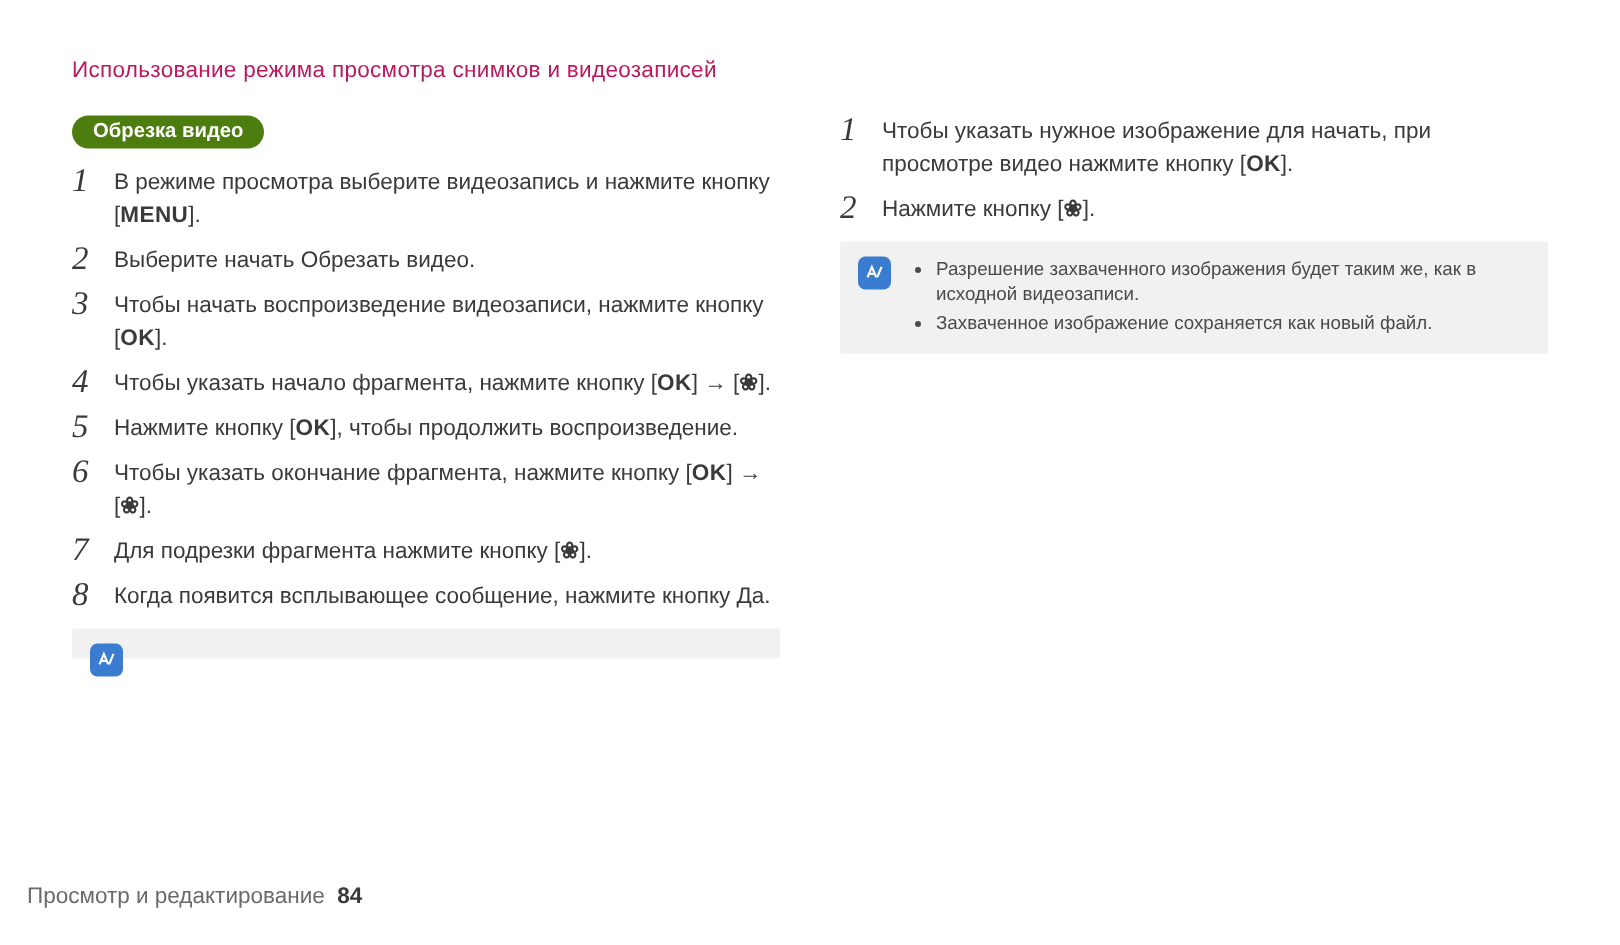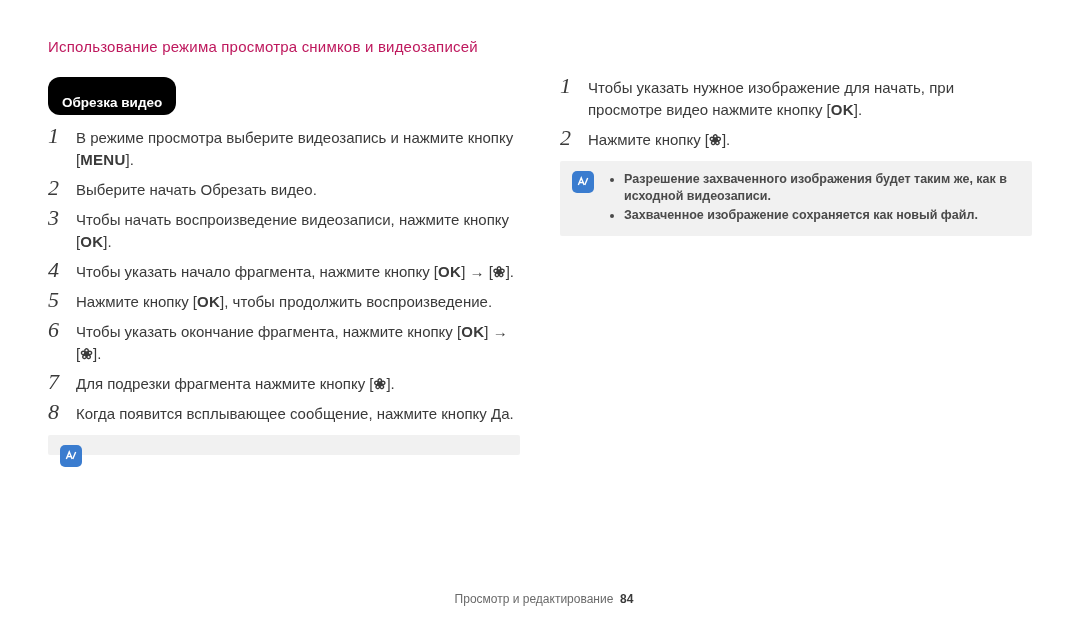--- a/index.html
+++ b/index.html
@@ -24,25 +24,25 @@
   .columns {
     display: flex;
     gap: 40px;
   }
   .col {
     flex: 1;
     min-width: 0;
   }
   .pill {
     display: inline-block;
-    background: #000000;
+    background: #4d7c0f;
     color: #fff;
     font-size: 13.5px;
     font-weight: 700;
-    padding: 18px 14px 5px 14px;
+    padding: 2px 14px 5px 14px;
     border-radius: 12px;
     margin-bottom: 12px;
   }
   ol.steps {
     list-style: none;
     margin: 0;
     padding: 0;
     counter-reset: step;
   }
   ol.steps > li {
@@ -95,29 +95,27 @@
     align-items: center;
     justify-content: center;
   }
   .note-box ul {
     margin: 0;
     padding-left: 14px;
   }
   .note-box li {
     margin-bottom: 2px;
     list-style-type: disc;
-    font-weight: bold;
   }
   .footer {
     position: absolute;
     bottom: 24px;
-    left: 8px;
+    left: 18px;
     right: 0;
-    text-align: center;
-    font-size: 12px;
+    font-size: 15px;
     color: #6a6a6a;
   }
   .footer .pg { font-weight: 700; color: #3a3a3a; }
 </style>
 </head>
 <body>
 
 <div class="page">
   <div class="header-line">Использование режима просмотра снимков и видеозаписей</div>
 

